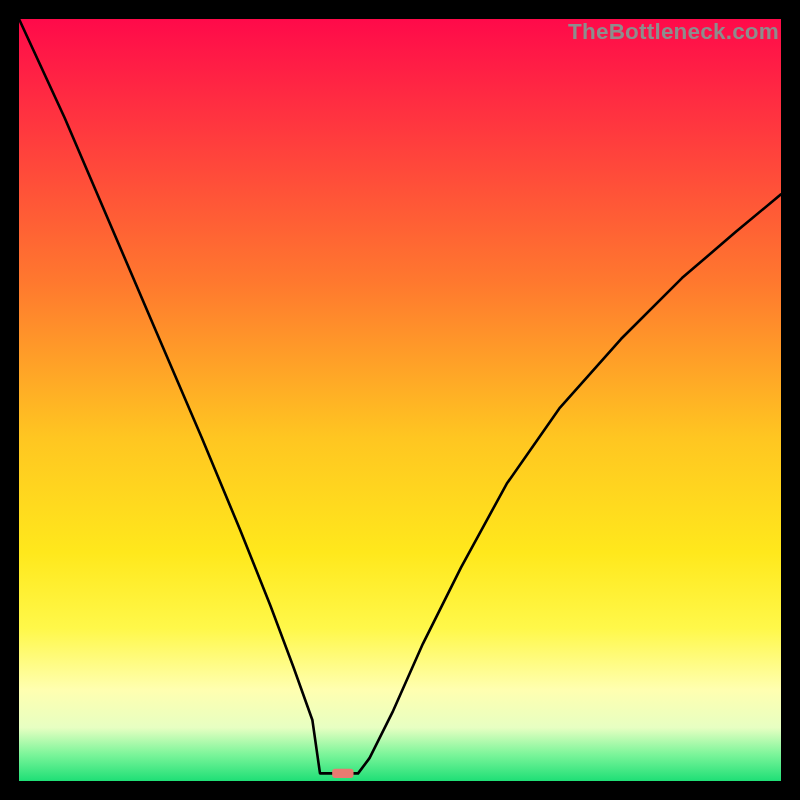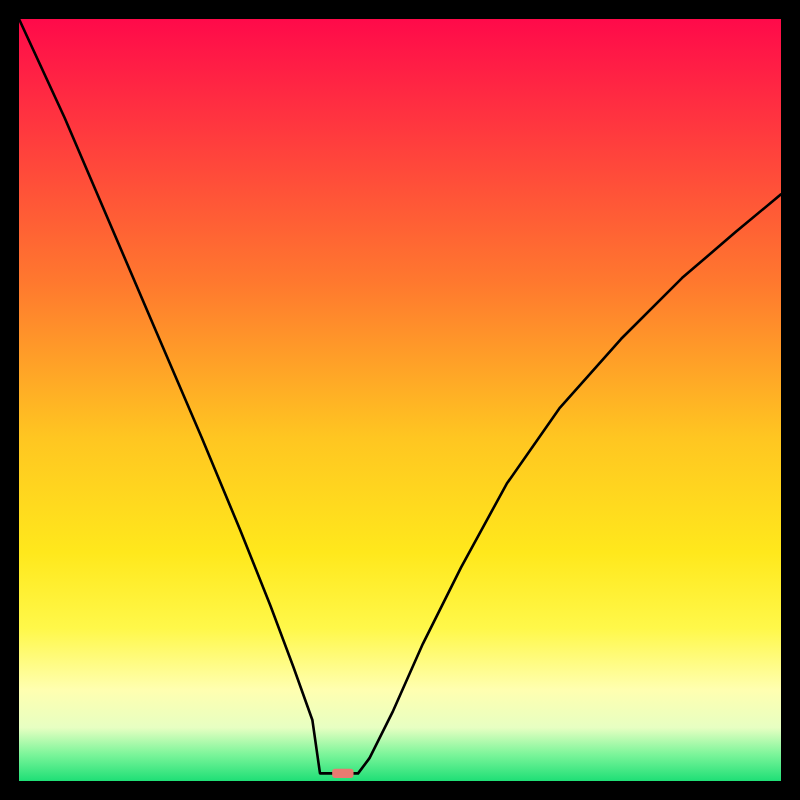--- a/index.html
+++ b/index.html
@@ -62,14 +62,15 @@
 
       <g id="curve-group">
           <path d="M 0 0 L 45.72 99.06 L 91.44 205.74 L 137.16 312.42 L 182.88 419.1 L 220.98 510.53999999999996 L 251.46 586.74 L 274.32 647.6999999999999 L 293.37 701.0400000000001 L 300.99 754.38 L 339.09000000000003 754.38 L 350.52000000000004 739.14 L 373.38 693.4200000000001 L 403.86 624.84 L 441.96 548.64 L 487.68 464.82 L 541.02 388.62 L 601.98 320.04 L 662.9399999999999 259.08 L 716.28 213.36 L 762 175.26" fill="none" stroke="#000" stroke-width="2.6" stroke-linejoin="round" stroke-linecap="round"></path>
         </g>
 
       <g id="marker-group">
           <rect x="313.18199999999996" y="749.808" width="21.336000000000002" height="9.144" rx="3" fill="#e97a71"></rect>
         </g>
     </svg>
 
+    <div class="watermark">TheBottleneck.com</div>
   </div>
 </div>
 
 </body></html>

